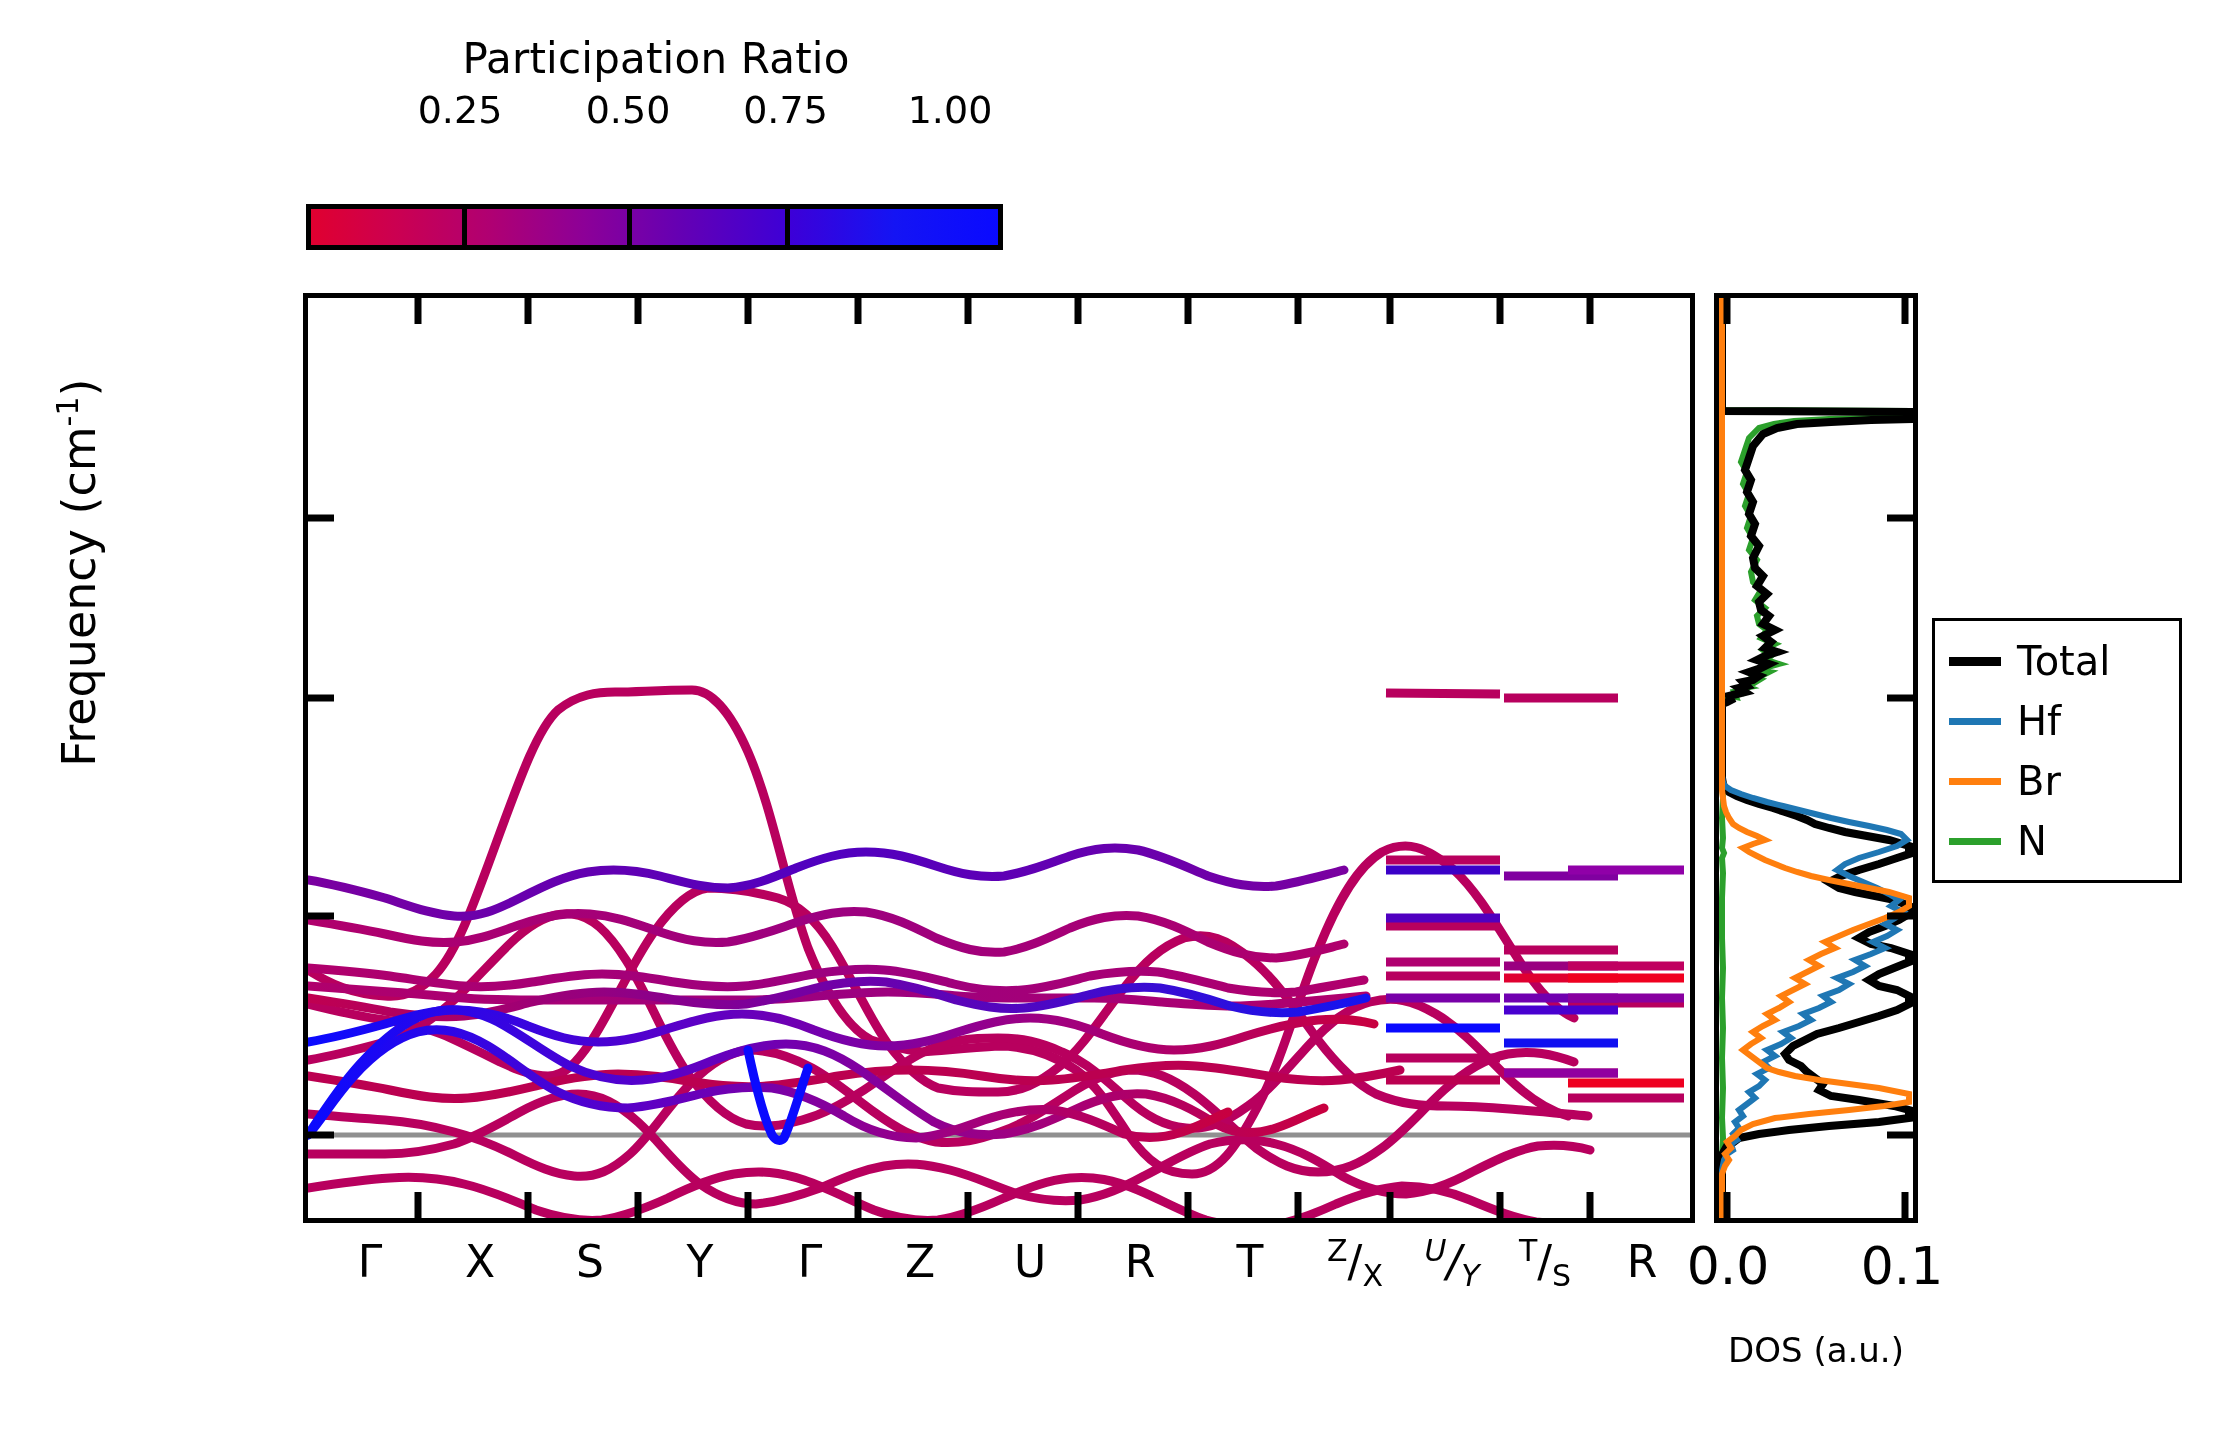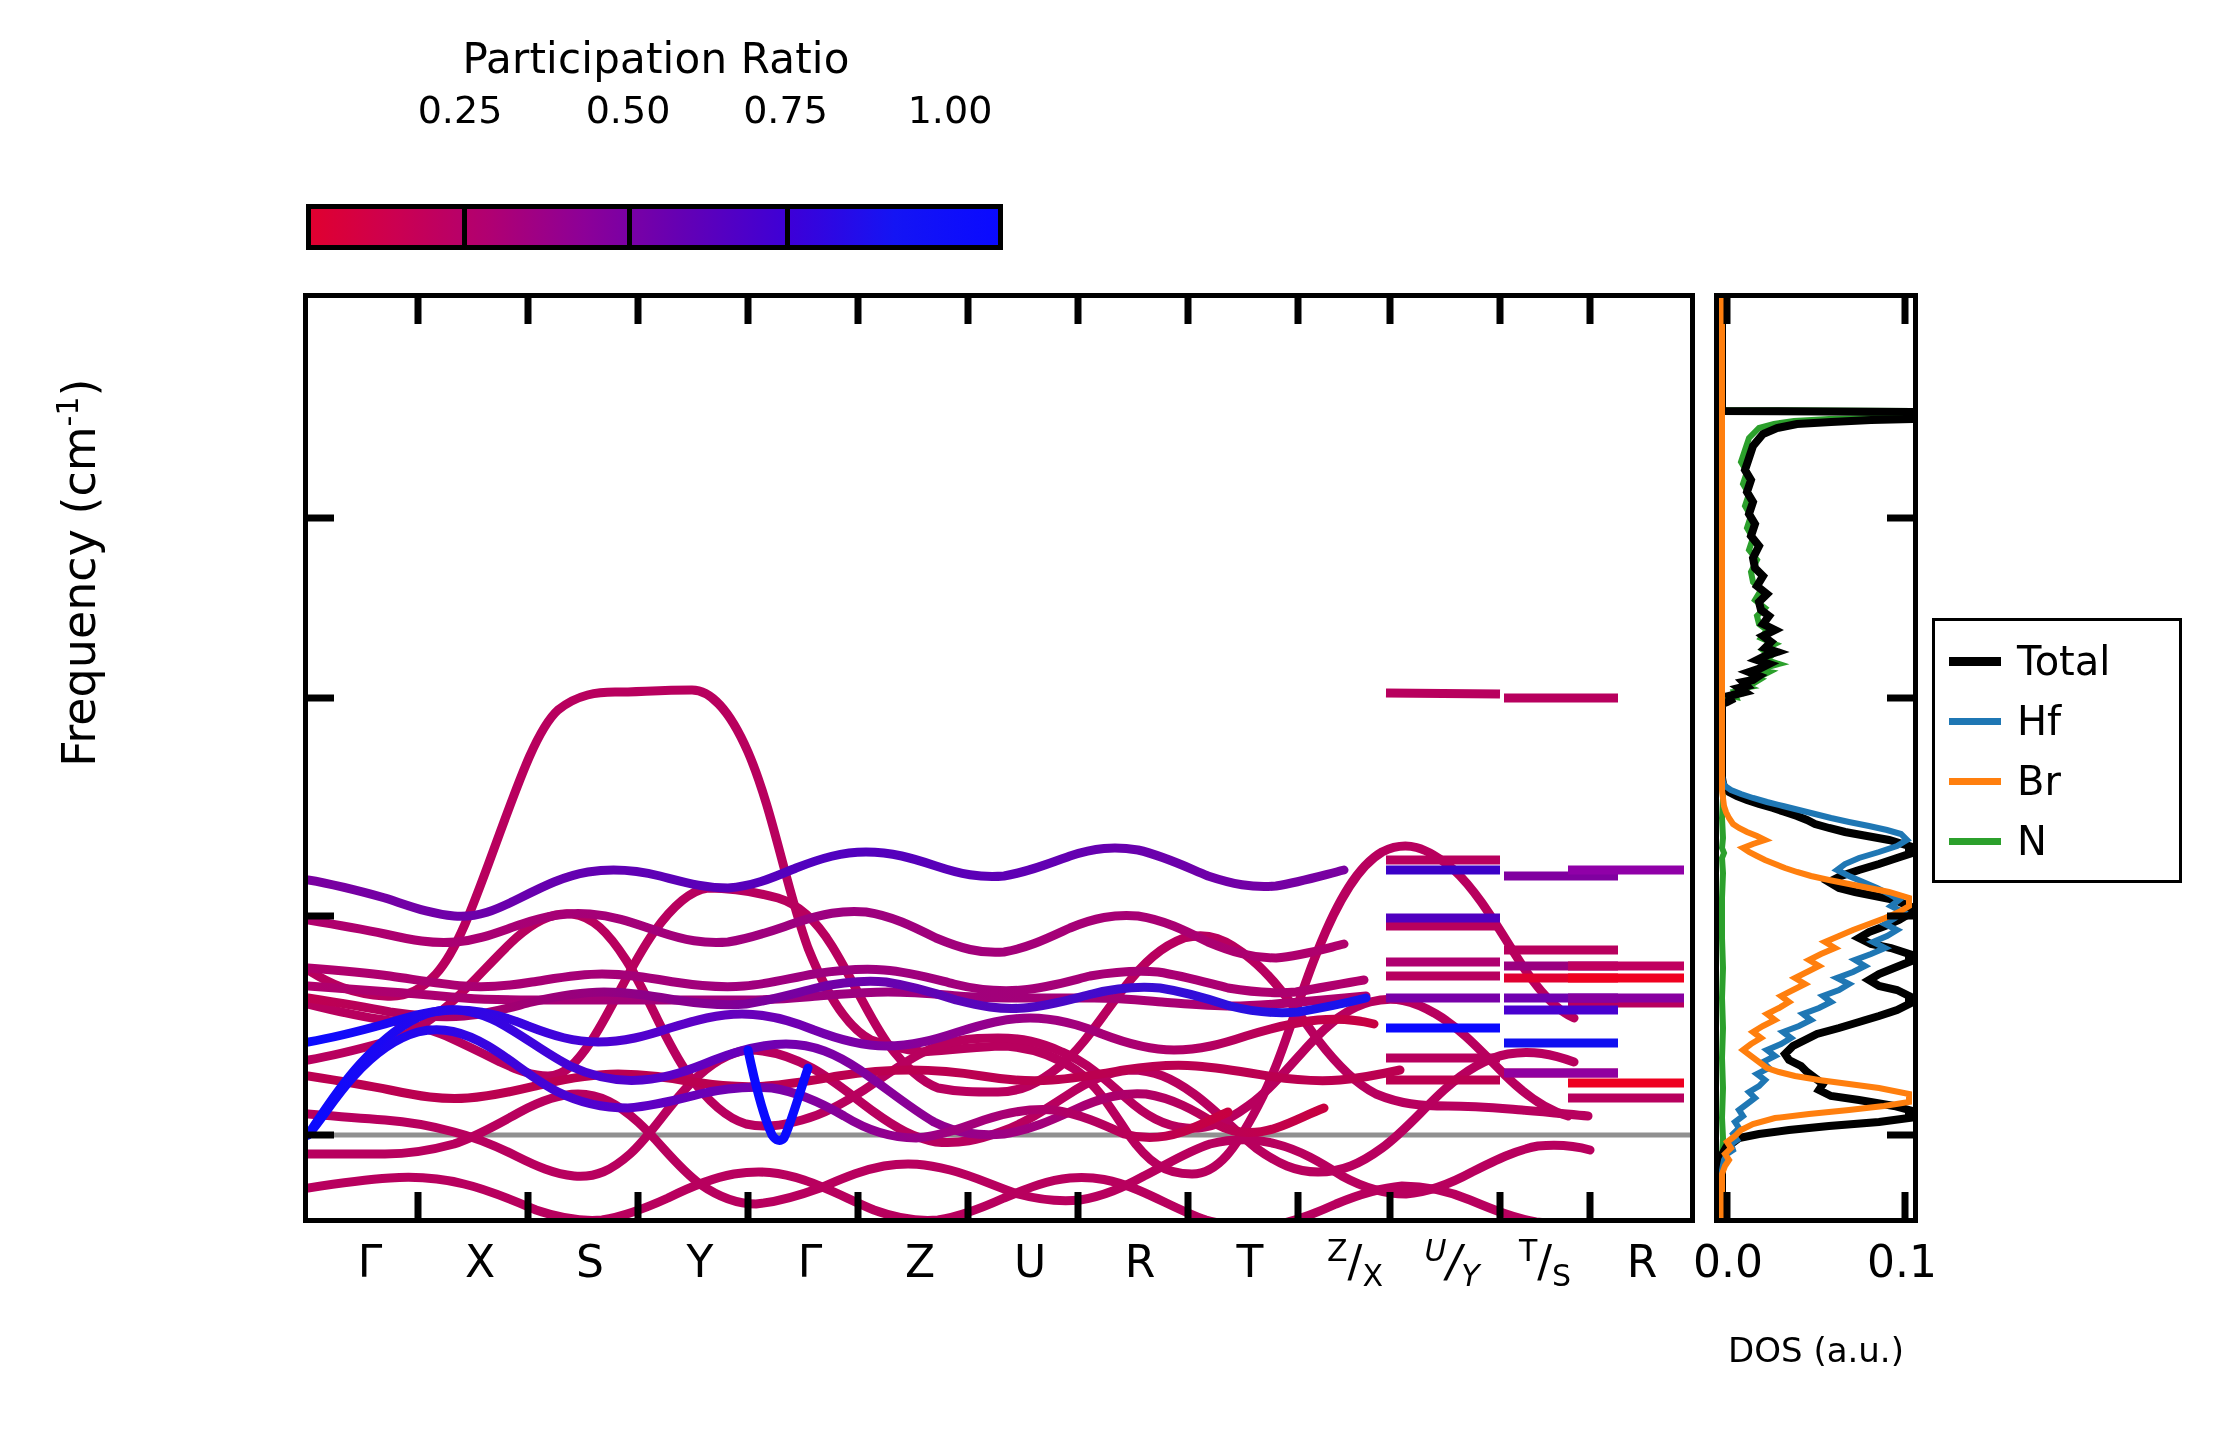--- a/index.html
+++ b/index.html
@@ -22,21 +22,21 @@
           font-size:46px;transform:rotate(-90deg);transform-origin:center;}
   .ytick-wrap{position:absolute;left:0;top:0;width:290px;height:1455px;}
   .ytick-wrap span{position:absolute;right:10px;text-align:right;font-size:44px;
                    transform:translateY(-50%);}
   .xtick-wrap{position:absolute;left:0;top:0;width:2222px;height:1455px;}
   .xtick-wrap .xt{position:absolute;top:1236px;transform:translateX(-50%);
                   font-size:44px;white-space:nowrap;}
   .frac{display:inline-block;font-size:44px;line-height:1;}
   .frac sup{font-size:30px;vertical-align:super;}
   .frac sub{font-size:30px;vertical-align:sub;}
-  .dos-xt{position:absolute;top:1236px;transform:translateX(-50%);font-size:44px;}
+  .dos-xt{position:absolute;top:1236px;transform:translateX(-50%);font-size:52px;}
   .dos-xlabel{position:absolute;top:1330px;left:1714px;width:204px;text-align:center;
               font-size:34px;white-space:nowrap;}
   .legend{position:absolute;left:1932px;top:618px;width:250px;height:265px;
           border:3px solid #000;background:#fff;box-sizing:border-box;
           padding:10px 0 0 14px;}
   .legrow{display:flex;align-items:center;height:60px;text-align:center;}
   .legline{width:52px;height:0;border-top-width:7px;border-top-style:solid;margin-right:16px;}
   .legtxt{font-size:40px;line-height:1;}
   sup.ex{font-size:30px;vertical-align:super;}
 </style>

